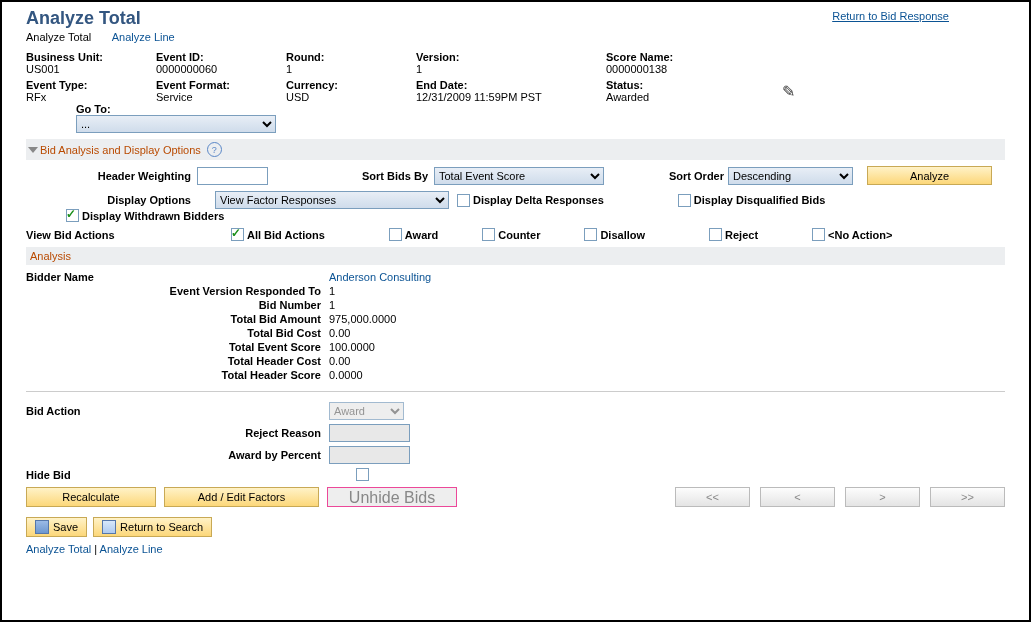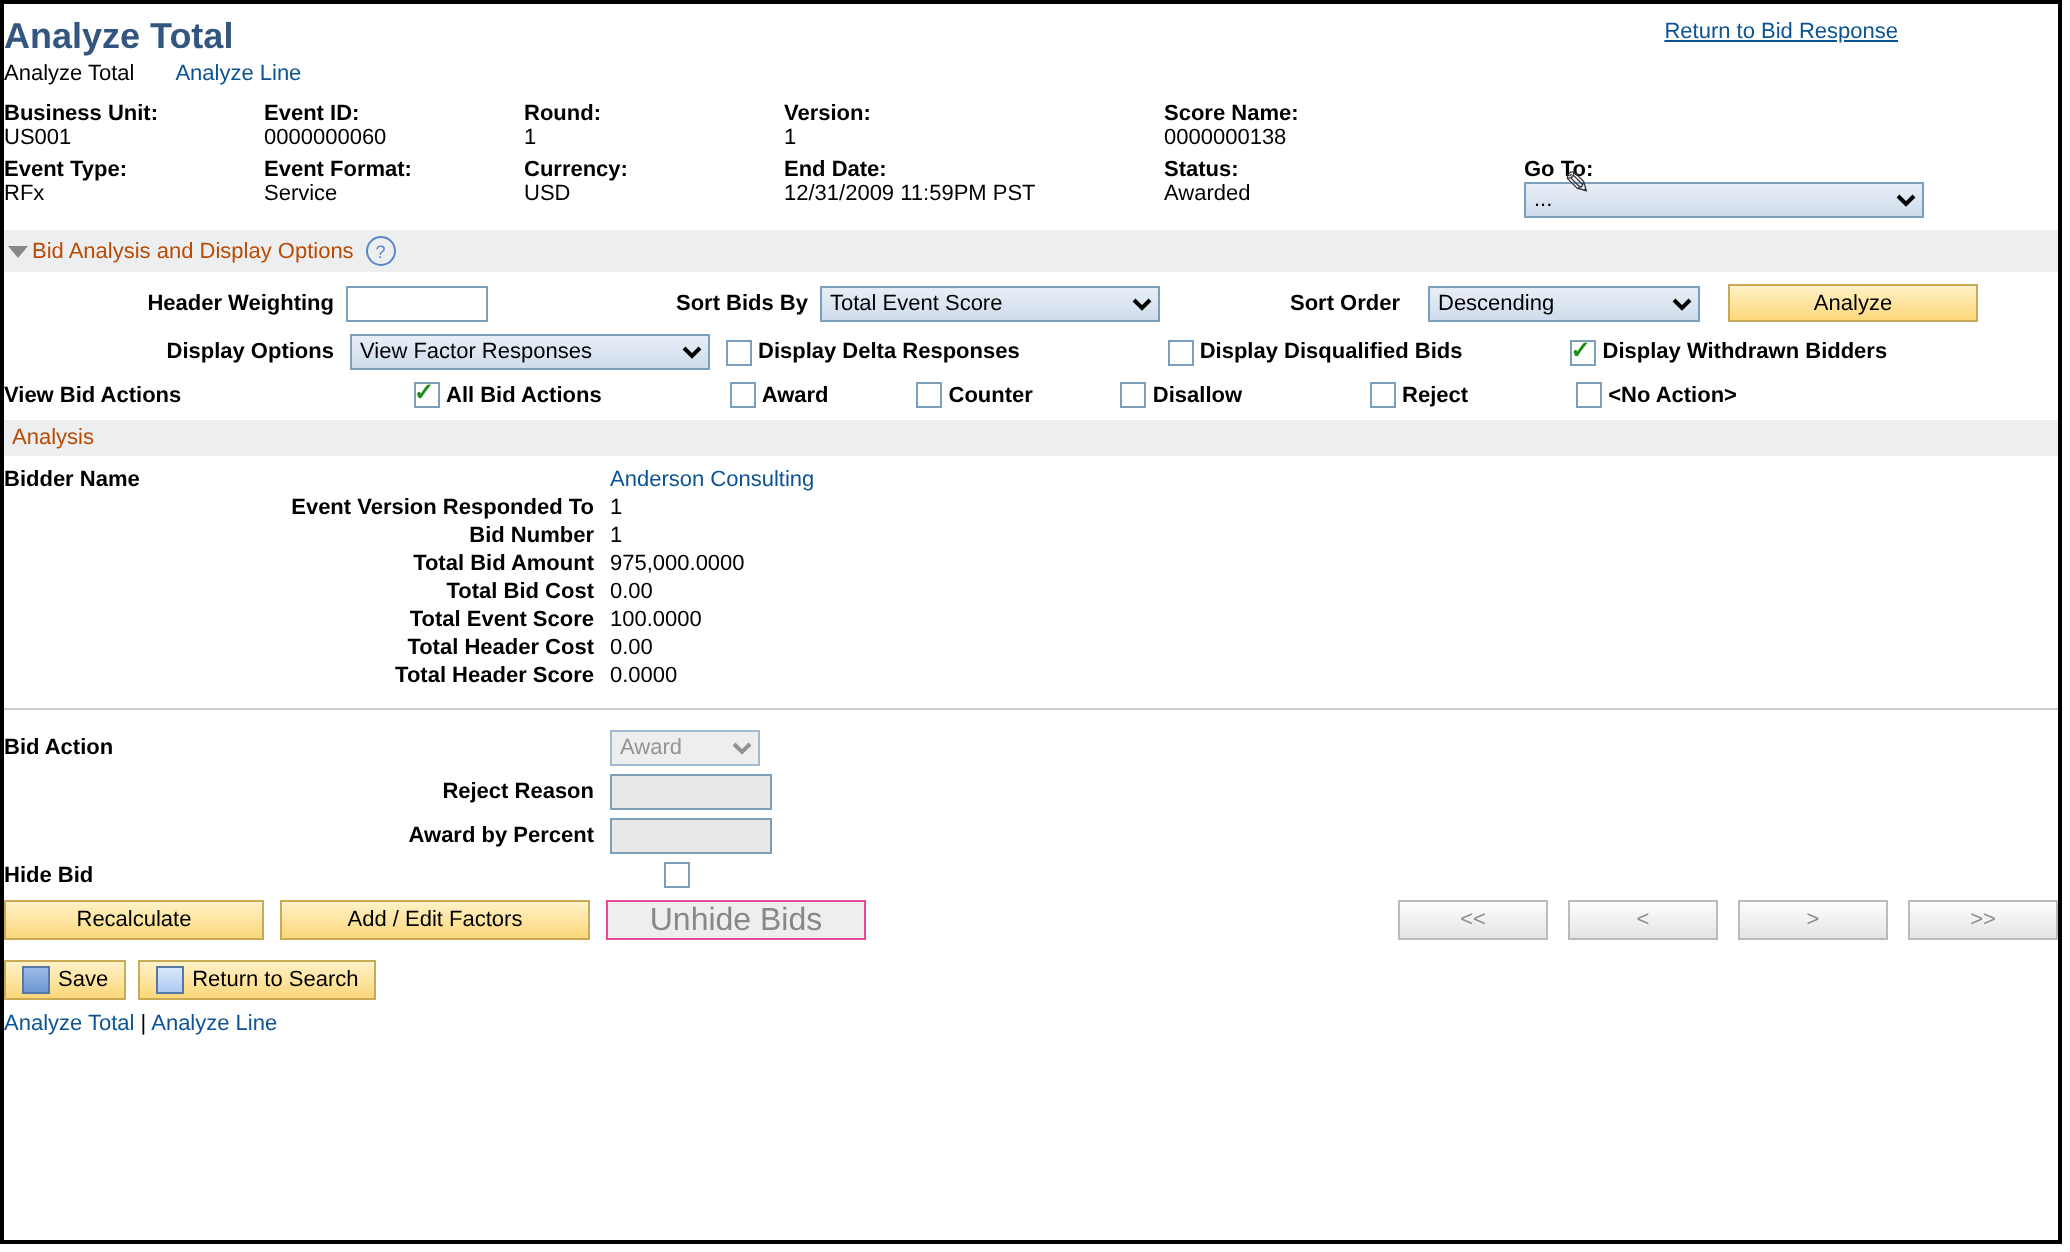--- a/index.html
+++ b/index.html
@@ -1,16 +1,16 @@
 <!DOCTYPE html>
 <html><head>
 <meta charset="utf-8">
 <style>
 html,body{margin:0;padding:0;font-family:Arial,Helvetica,sans-serif;font-size:11px;color:#000;background:#fff}
-.page{border:2px solid #000;width:1031px;height:622px;box-sizing:border-box;padding:6px 0;overflow:hidden;position:relative}
+.page{border:2px solid #000;width:1031px;height:622px;box-sizing:border-box;padding:6px 24px;overflow:hidden;position:relative}
 a,.link{color:#0b5394;text-decoration:none;cursor:pointer}
 .link-u{text-decoration:underline}
 .title{font-size:18px;color:#335680;margin:0}
 .tabs{margin-top:2px}
 .tabs span{margin-right:18px}
 .field-row{display:flex;flex-wrap:wrap;margin-top:8px}
 .fcell{display:flex;flex-direction:column;min-width:100px;margin-right:30px}
 .flabel{font-weight:bold}
 .section-bar{background:#eceef0;padding:3px 4px;margin-top:6px;display:flex;align-items:center;color:#b94a00;font-size:11px}
 .section-bar .twisty{display:inline-block;width:0;height:0;border-top:5px solid transparent;border-bottom:5px solid transparent;border-left:6px solid #888;transform:rotate(90deg);margin-right:4px}
@@ -120,26 +120,26 @@
   <span class="help-icon">?</span>
 </div>
 
 <div class="form-grid">
   <div class="grow">
     <label class="rlabel" style="width:165px">Header Weighting</label>
     <input type="text" class="txt" style="width: 65px; margin-left: 6px;" value="">
     <label class="rlabel" style="width:160px">Sort Bids By</label>
     <select class="sel2" style="width:170px;margin-left:6px"><option>Total Event Score</option></select>
     <label class="rlabel" style="width:120px">Sort Order</label>
-    <select class="sel2" style="width:136px;margin-left:14px"><option>Descending</option></select>
+    <select class="sel2" style="width:125px;margin-left:4px"><option>Descending</option></select>
     <button class="btn-analyze" style="margin-left:14px">Analyze</button>
   </div>
   <div class="grow">
     <label class="rlabel" style="width:165px">Display Options</label>
-    <select class="sel2" style="width:180px;margin-left:8px"><option>View Factor Responses</option></select>
+    <select class="sel2" style="width:234px;margin-left:24px"><option>View Factor Responses</option></select>
     <span class="cb" style="margin-left:8px">
           <span class="fake-check"></span>
           <b>Display Delta Responses</b>
         </span>
     <span class="cb" style="margin-left:60px">
           <span class="fake-check"></span>
           <b>Display Disqualified Bids</b>
         </span>
     <span class="cb" style="margin-left:40px">
           <span class="fake-check checked"></span>

